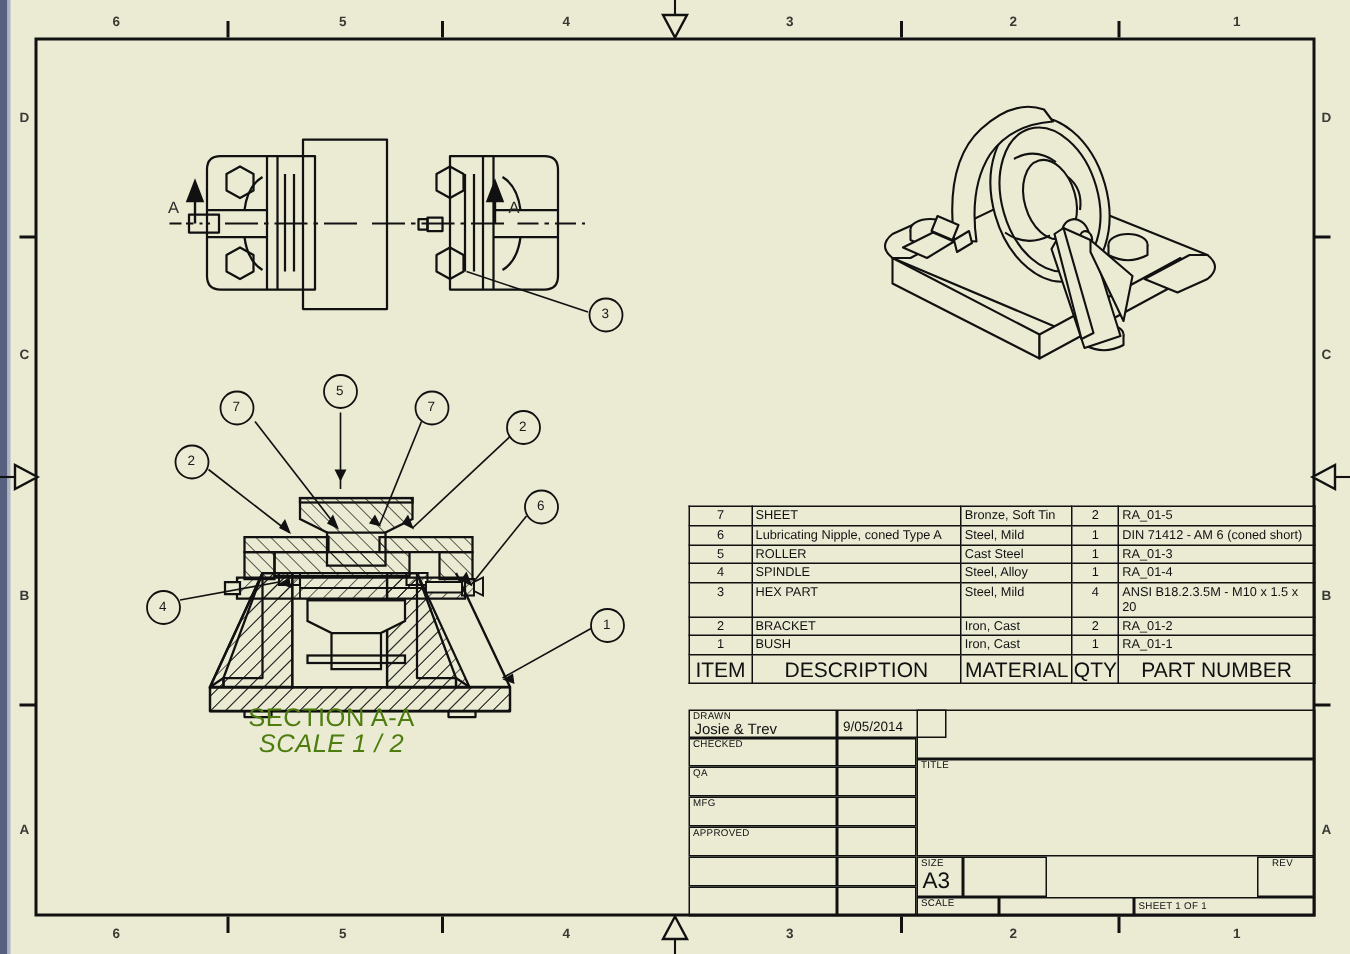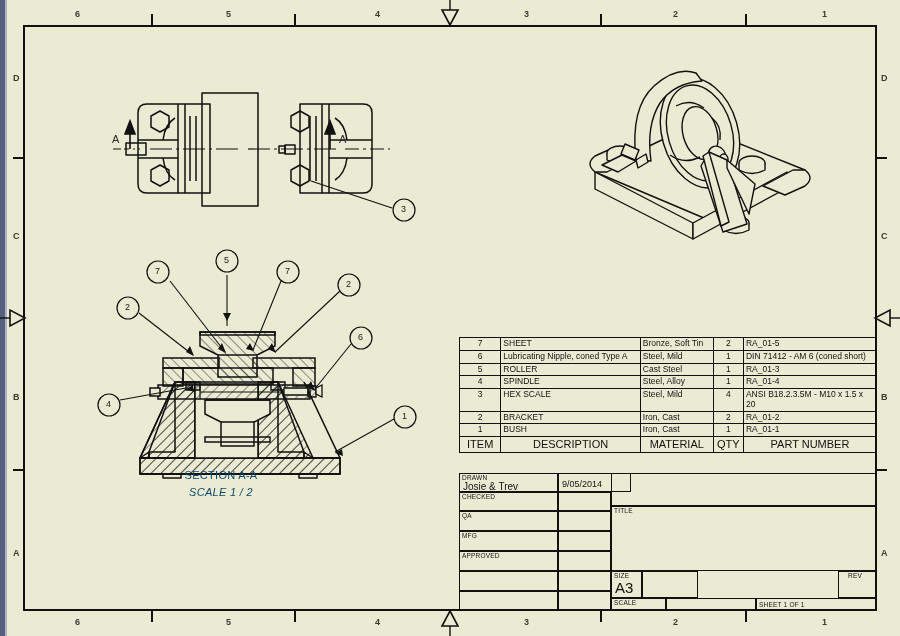--- a/index.html
+++ b/index.html
@@ -25,30 +25,30 @@
 
   
   .tbl{position:absolute;border-collapse:collapse;font-family:"Liberation Sans",sans-serif;}
   .bom{left:459px;top:337px;width:418px;}
   .bom td{border:1px solid #111;font-size:8.5px;color:#111;padding:1px 2px;line-height:1.15;vertical-align:top;}
   .bom td.num{text-align:center;width:38px;}
   .bom td.desc{width:142px;}
   .bom td.mat{width:70px;}
   .bom td.qty{text-align:center;width:26px;}
   .bom td.pn{width:138px;}
-  .bom tr.hdr td{text-align:center;font-size:11px;padding:1px 0;}
+  .bom tr.hdr td{text-align:center;font-size:14px;padding:1px 0;}
 
   .tb{position:absolute;left:459px;top:473px;width:418px;height:138px;}
   .tbcell{position:absolute;border:1px solid #111;box-sizing:border-box;}
   .lbl{position:absolute;font-size:6.5px;color:#111;left:2px;top:0px;letter-spacing:0.2px;}
   .val{position:absolute;font-size:10px;color:#111;left:3px;}
   .val-big{position:absolute;font-size:15px;color:#111;}
   .val-mid{position:absolute;font-size:13px;color:#111;}
 
-  .secttl{position:absolute;text-align:center;font-size:11px;color:#0c4a6e;letter-spacing:0.3px;}
+  .secttl{position:absolute;text-align:center;font-size:17px;color:#4d7c0f;letter-spacing:0.3px;}
   svg{display:block;}
 </style>
 </head>
 <body>
 
 <div id="root">
 
   <div class="edge-strip"></div>
   <div class="edge-strip2"></div>
 
@@ -377,21 +377,21 @@
       </tr>
       <tr>
         <td class="num">4</td>
         <td class="desc">SPINDLE</td>
         <td class="mat">Steel, Alloy</td>
         <td class="qty">1</td>
         <td class="pn">RA_01-4</td>
       </tr>
       <tr>
         <td class="num">3</td>
-        <td class="desc">HEX SCALE</td>
+        <td class="desc">HEX PART</td>
         <td class="mat">Steel, Mild</td>
         <td class="qty">4</td>
         <td class="pn">ANSI B18.2.3.5M - M10 x 1.5 x 20</td>
       </tr>
       <tr>
         <td class="num">2</td>
         <td class="desc">BRACKET</td>
         <td class="mat">Iron, Cast</td>
         <td class="qty">2</td>
         <td class="pn">RA_01-2</td>

